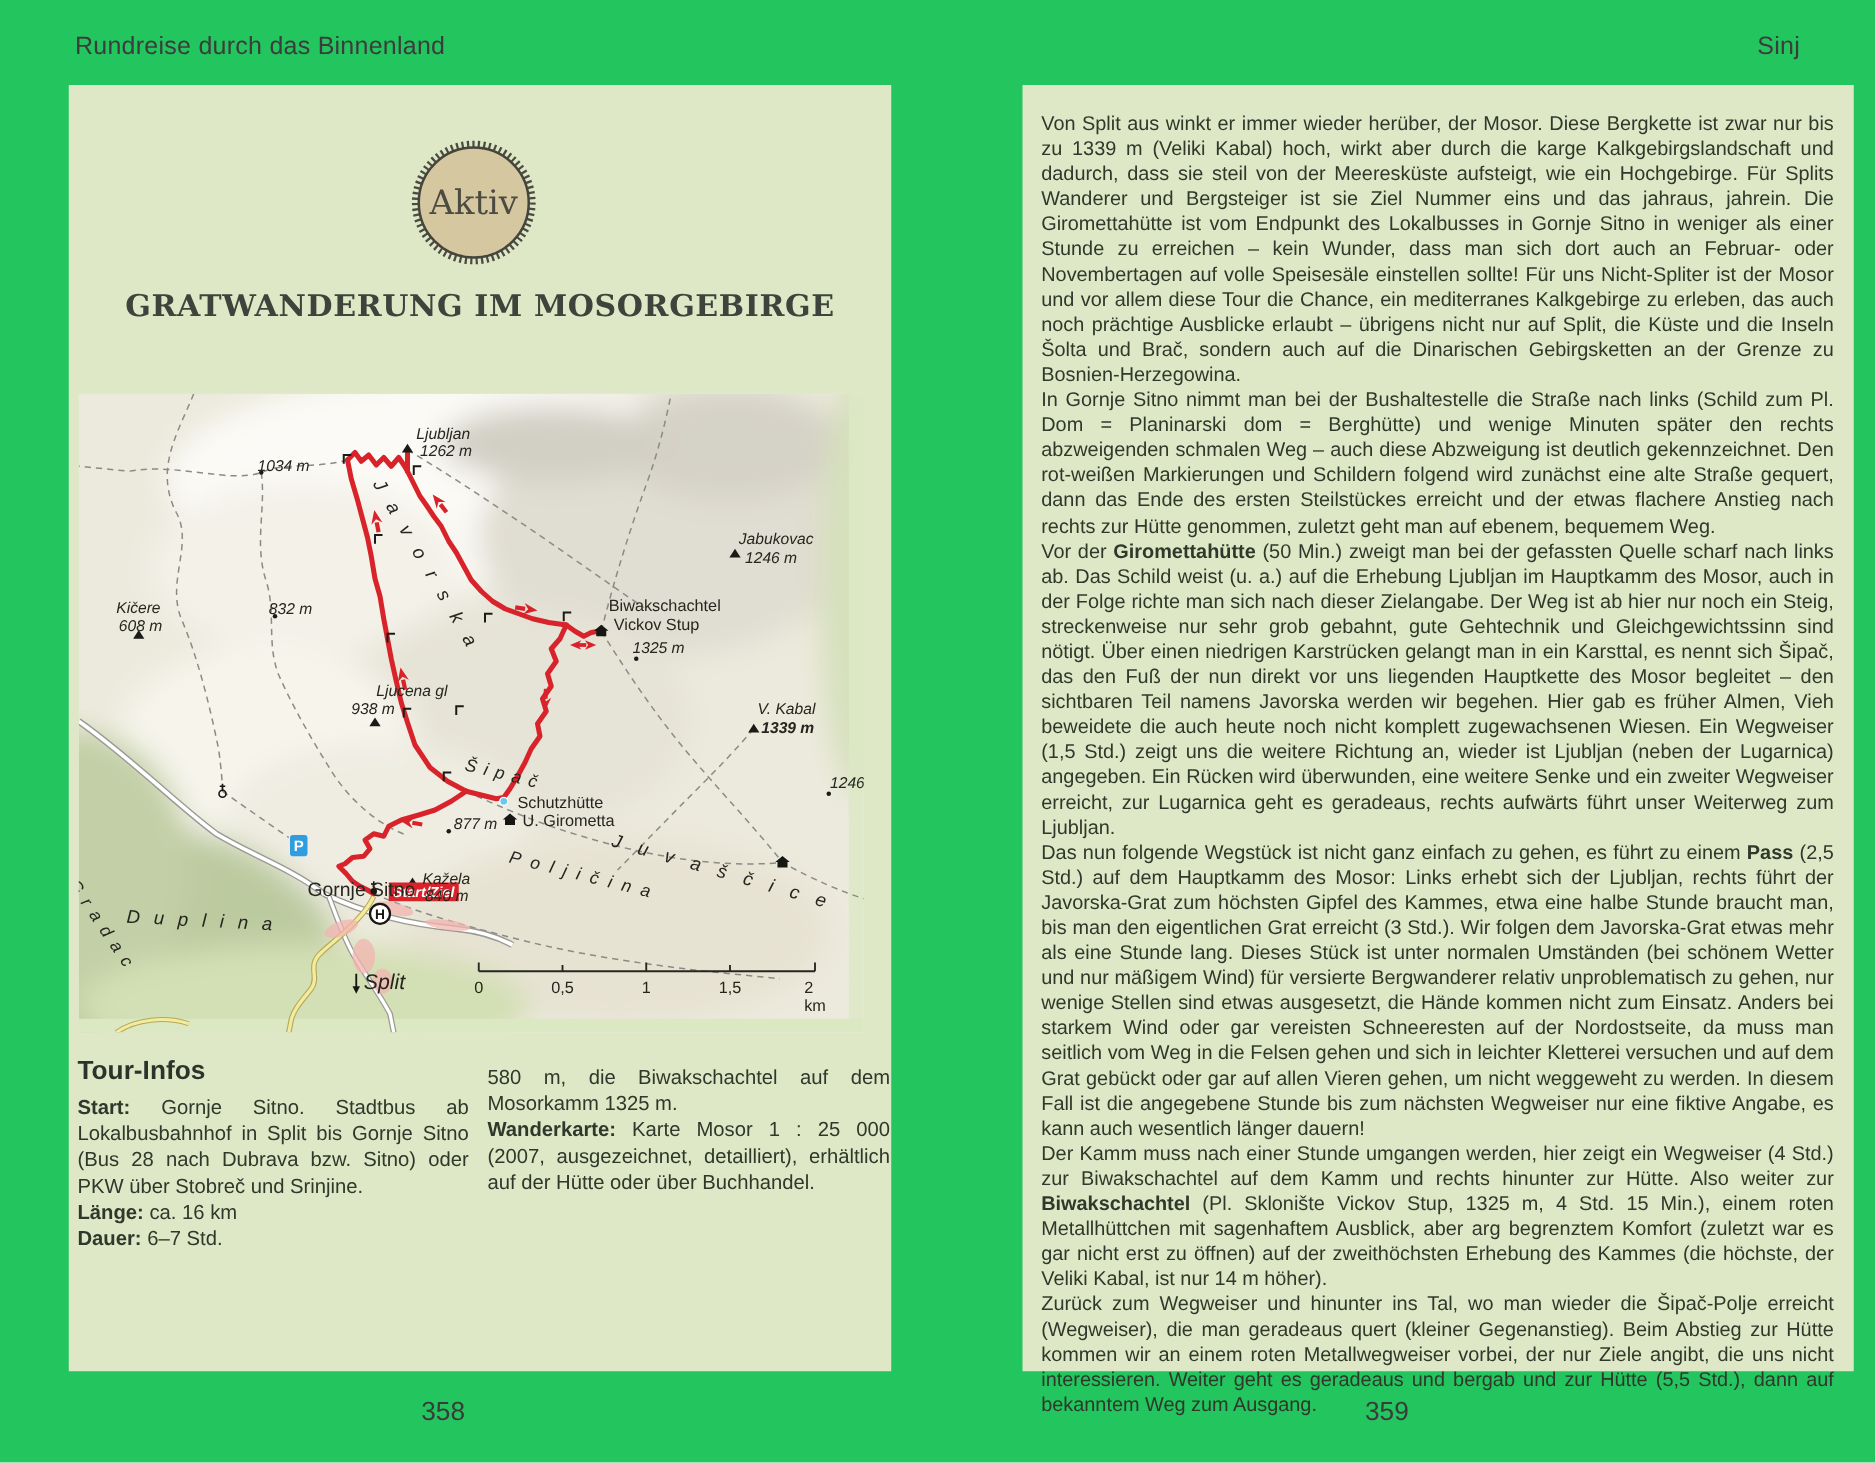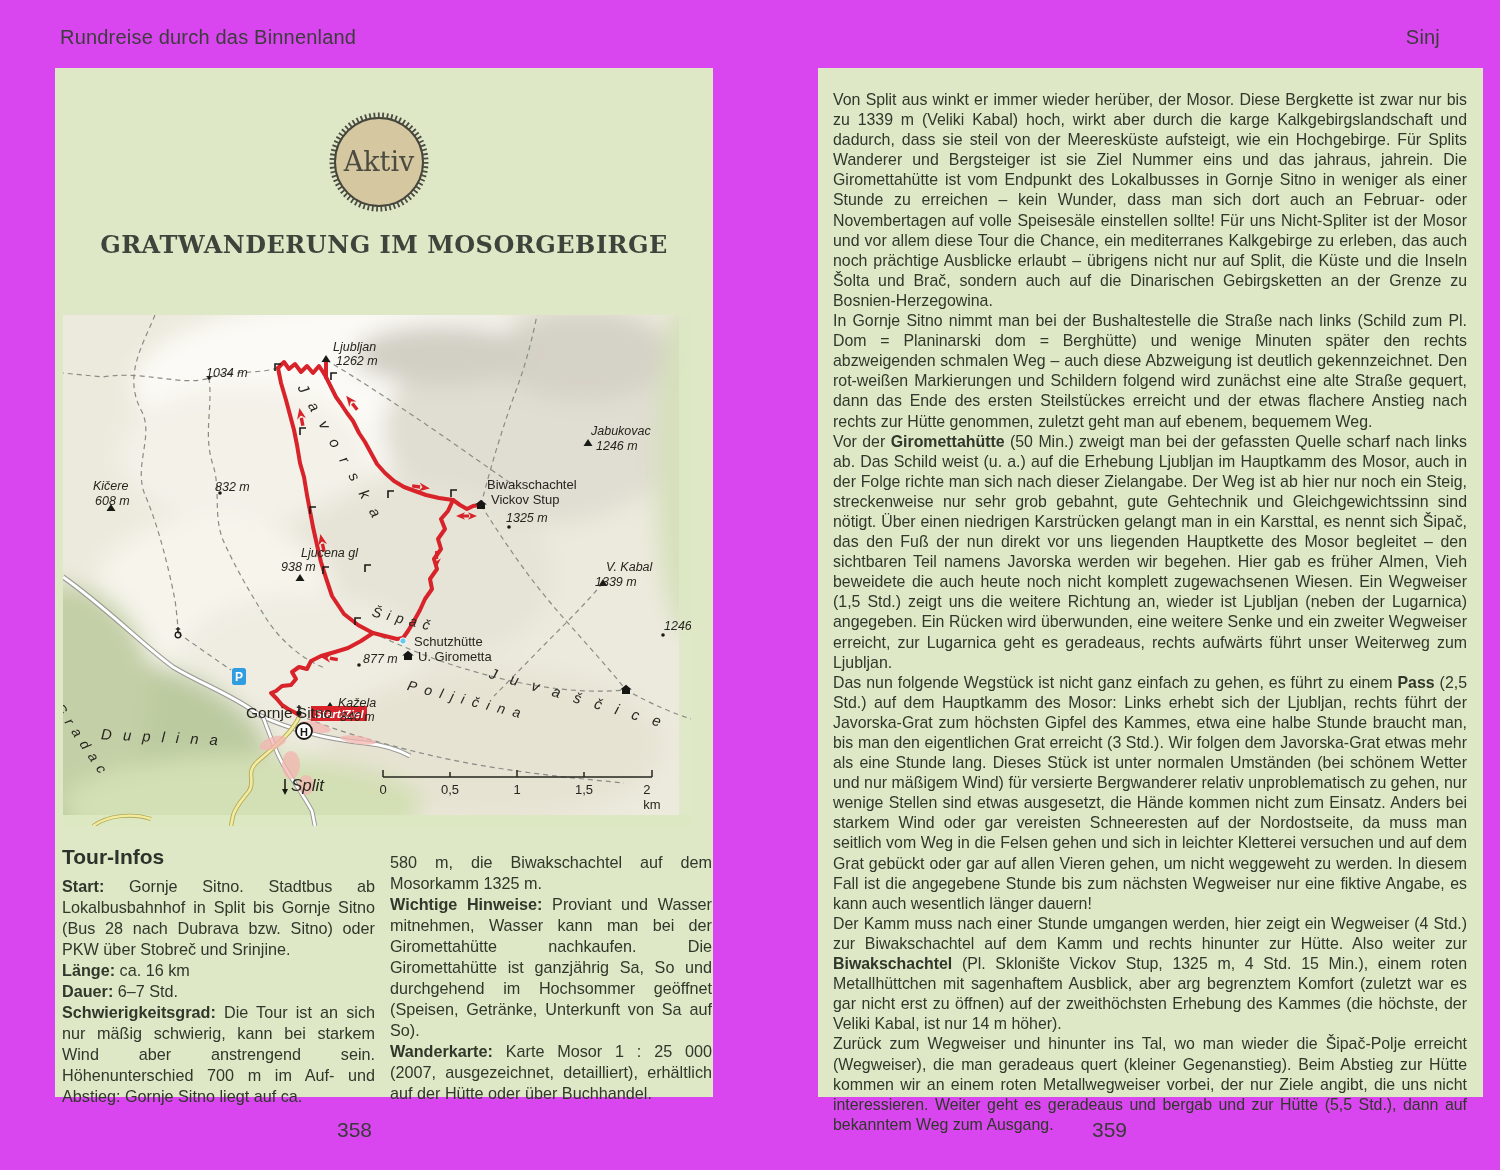--- a/index.html
+++ b/index.html
@@ -1,17 +1,17 @@
 <!DOCTYPE html>
 <html><head>
 <meta charset="utf-8">
 <style>
   html,body{margin:0;padding:0;background:#ffffff;}
   body{font-family:"Liberation Sans",sans-serif;color:#30372b;}
-  .canvas{position:relative;width:1500px;height:1170px;background:#d946ef;overflow:hidden;}
+  .canvas{position:relative;width:1500px;height:1170px;background:#22c55e;overflow:hidden;}
 
   .hdr{position:absolute;top:26px;font-size:20px;color:#3c3c3c;letter-spacing:.2px;}
   .hdr-l{left:60px;}
   .hdr-r{right:60px;}
 
   .panel{position:absolute;top:68px;height:1029px;background:#dee8c6;}
   .panel-left{left:55px;width:658px;}
   .panel-right{left:818px;width:665px;}
 
   .badge-wrap{position:absolute;left:270px;top:40px;width:108px;height:108px;}
@@ -257,21 +257,21 @@
           <div class="ml " style="left: 32px; top: 180px;">608 m</div>
           <div class="ml " style="left: 152px; top: 166px;">832 m</div>
           <div class="ml " style="left: 206px; top: 232px; margin-left: 32px;">Ljucena gl</div>
           <div class="ml " style="left: 218px; top: 246px;">938 m</div>
           <div class="ml " style="left: 528px; top: 110px;">Jabukovac</div>
           <div class="ml " style="left: 533px; top: 125px;">1246 m</div>
           <div class="ml up" style="left: 424px; top: 163px;">Biwakschachtel</div>
           <div class="ml up" style="left: 428px; top: 178px;">Vickov Stup</div>
           <div class="ml " style="left: 443px; top: 197px;">1325 m</div>
           <div class="ml " style="left: 543px; top: 246px;">V. Kabal</div>
-          <div class="ml " style="left: 532px; top: 261px;">1339 m</div>
+          <div class="ml " style="left: 546px; top: 261px; font-weight: bold;">1339 m</div>
           <div class="ml " style="left: 601px; top: 305px;">1246</div>
           <div class="ml up" style="left: 351px; top: 320px;">Schutzhütte</div>
           <div class="ml up" style="left: 355px; top: 335px;">U. Girometta</div>
           <div class="ml " style="left: 300px; top: 338px;">877 m</div>
           <div class="ml " style="left: 275px; top: 382px;">Kažela</div>
           <div class="ml " style="left: 277px; top: 396px;">840 m</div>
           <div class="ml town" style="left: 155px; top: 390px;">Gornje Sitno</div>
           <div class="ml splitlbl" style="left: 228px; top: 462px;">Split</div>
           <div class="ml sp" style="left: 280px; top: 141px; font-size: 15px; transform: translate(-50%, -50%) rotate(60deg); letter-spacing: 13px;">Javorska</div>
           <div class="ml sp" style="left: 341px; top: 304px; font-size: 14px; transform: translate(-50%, -50%) rotate(14deg); letter-spacing: 6px;">Šipač</div>
@@ -287,25 +287,23 @@
           <span class="tick-label" style="left: 521px;">1,5</span>
           <span class="tick-label" style="left: 589px;">2 km</span>
         </div>
     </div>
 
     <div class="ti-head">Tour-Infos</div>
     <div class="ti-col" id="ti-col1">
         <p class="ti-p"><b>Start: </b>Gornje Sitno. Stadtbus ab Lokalbusbahnhof in Split bis Gornje Sitno (Bus 28 nach Dubrava bzw. Sitno) oder PKW über Stobreč und Srinjine.</p>
         <p class="ti-p"><b>Länge: </b>ca. 16 km</p>
         <p class="ti-p"><b>Dauer: </b>6–7 Std.</p>
-        <p class="ti-p"><b>Schwierigkeitsgrad: </b>Die Tour ist an sich nur mäßig schwierig, kann bei starkem Wind aber anstrengend sein. Höhenunterschied 700 m im Auf- und Abstieg: Gornje Sitno liegt auf ca.</p>
       </div>
     <div class="ti-col" id="ti-col2">
         <p class="ti-p">580 m, die Biwakschachtel auf dem Mosorkamm 1325 m.</p>
-        <p class="ti-p"><b>Wichtige Hinweise: </b>Proviant und Wasser mitnehmen, Wasser kann man bei der Giromettahütte nachkaufen. Die Giromettahütte ist ganzjährig Sa, So und durchgehend im Hochsommer geöffnet (Speisen, Getränke, Unterkunft von Sa auf So).</p>
         <p class="ti-p"><b>Wanderkarte: </b>Karte Mosor 1 : 25 000 (2007, ausgezeichnet, detailliert), erhältlich auf der Hütte oder über Buchhandel.</p>
       </div>
   </div>
 
   <div class="panel panel-right">
     <div class="rp-text" id="body-text">
         <p><span>Von Split aus winkt er immer wieder herüber, der Mosor. Diese Bergkette ist zwar nur bis zu 1339 m (Veliki Kabal) hoch, wirkt aber durch die karge Kalkgebirgslandschaft und dadurch, dass sie steil von der Meeresküste aufsteigt, wie ein Hochgebirge. Für Splits Wanderer und Bergsteiger ist sie Ziel Nummer eins und das jahraus, jahrein. Die Giromettahütte ist vom Endpunkt des Lokalbusses in Gornje Sitno in weniger als einer Stunde zu erreichen – kein Wunder, dass man sich dort auch an Februar- oder Novembertagen auf volle Speisesäle einstellen sollte! Für uns Nicht-Spliter ist der Mosor und vor allem diese Tour die Chance, ein mediterranes Kalkgebirge zu erleben, das auch noch prächtige Ausblicke erlaubt – übrigens nicht nur auf Split, die Küste und die Inseln Šolta und Brač, sondern auch auf die Dinarischen Gebirgsketten an der Grenze zu Bosnien-Herzegowina.</span></p>
         <p><span>In Gornje Sitno nimmt man bei der Bushaltestelle die Straße nach links (Schild zum Pl. Dom = Planinarski dom = Berghütte) und wenige Minuten später den rechts abzweigenden schmalen Weg – auch diese Abzweigung ist deutlich gekennzeichnet. Den rot-weißen Markierungen und Schildern folgend wird zunächst eine alte Straße gequert, dann das Ende des ersten Steilstückes erreicht und der etwas flachere Anstieg nach rechts zur Hütte genommen, zuletzt geht man auf ebenem, bequemem Weg.</span></p>
         <p><span>Vor der </span><b>Giromettahütte</b><span> (50 Min.) zweigt man bei der gefassten Quelle scharf nach links ab. Das Schild weist (u. a.) auf die Erhebung Ljubljan im Hauptkamm des Mosor, auch in der Folge richte man sich nach dieser Zielangabe. Der Weg ist ab hier nur noch ein Steig, streckenweise nur sehr grob gebahnt, gute Gehtechnik und Gleichgewichtssinn sind nötigt. Über einen niedrigen Karstrücken gelangt man in ein Karsttal, es nennt sich Šipač, das den Fuß der nun direkt vor uns liegenden Hauptkette des Mosor begleitet – den sichtbaren Teil namens Javorska werden wir begehen. Hier gab es früher Almen, Vieh beweidete die auch heute noch nicht komplett zugewachsenen Wiesen. Ein Wegweiser (1,5 Std.) zeigt uns die weitere Richtung an, wieder ist Ljubljan (neben der Lugarnica) angegeben. Ein Rücken wird überwunden, eine weitere Senke und ein zweiter Wegweiser erreicht, zur Lugarnica geht es geradeaus, rechts aufwärts führt unser Weiterweg zum Ljubljan.</span></p>
         <p><span>Das nun folgende Wegstück ist nicht ganz einfach zu gehen, es führt zu einem </span><b>Pass</b><span> (2,5 Std.) auf dem Hauptkamm des Mosor: Links erhebt sich der Ljubljan, rechts führt der Javorska-Grat zum höchsten Gipfel des Kammes, etwa eine halbe Stunde braucht man, bis man den eigentlichen Grat erreicht (3 Std.). Wir folgen dem Javorska-Grat etwas mehr als eine Stunde lang. Dieses Stück ist unter normalen Umständen (bei schönem Wetter und nur mäßigem Wind) für versierte Bergwanderer relativ unproblematisch zu gehen, nur wenige Stellen sind etwas ausgesetzt, die Hände kommen nicht zum Einsatz. Anders bei starkem Wind oder gar vereisten Schneeresten auf der Nordostseite, da muss man seitlich vom Weg in die Felsen gehen und sich in leichter Kletterei versuchen und auf dem Grat gebückt oder gar auf allen Vieren gehen, um nicht weggeweht zu werden. In diesem Fall ist die angegebene Stunde bis zum nächsten Wegweiser nur eine fiktive Angabe, es kann auch wesentlich länger dauern!</span></p>

